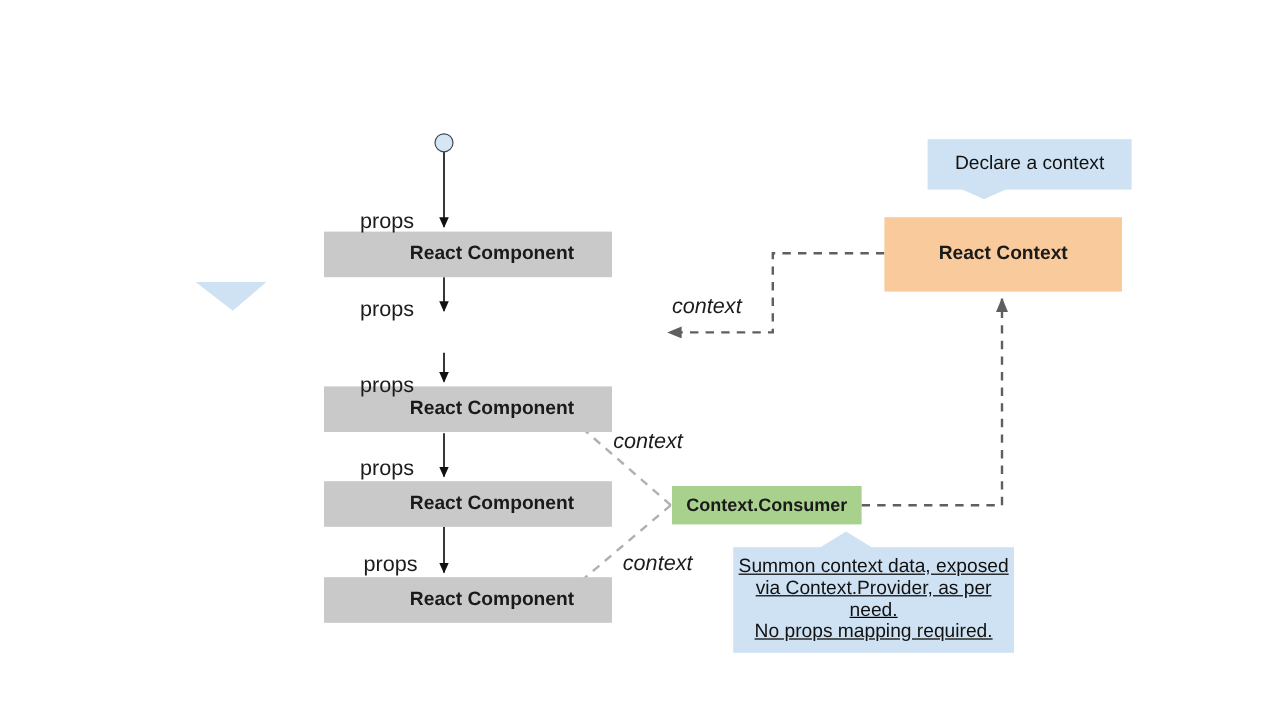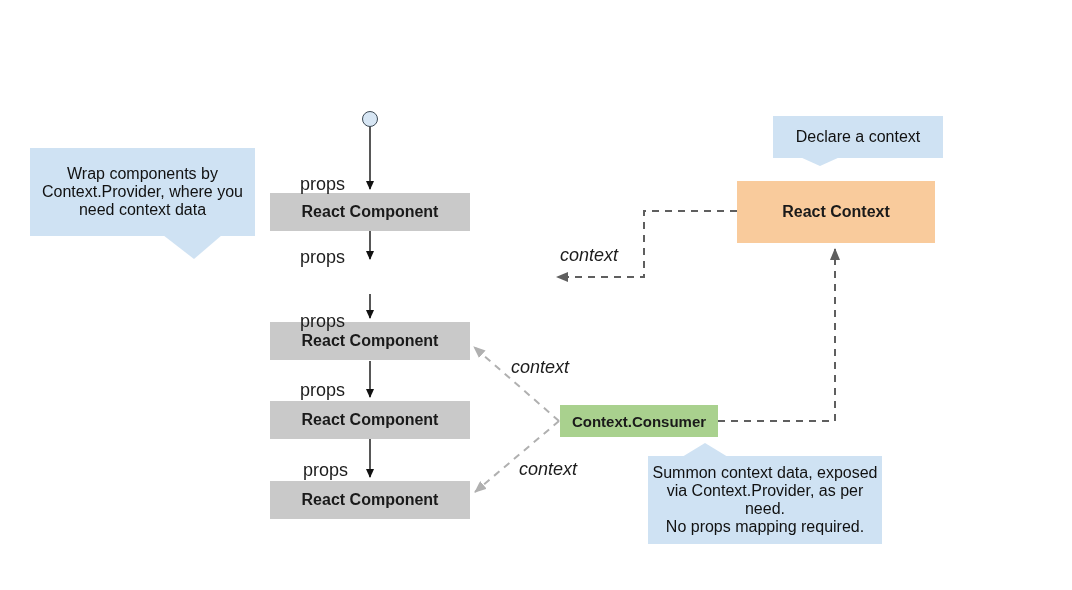--- a/index.html
+++ b/index.html
@@ -5,21 +5,21 @@
   html,body{margin:0;padding:0;background:#fff;}
   .stage{
     position:relative;width:1072px;height:590px;background:#ffffff;overflow:hidden;
     font-family:"Liberation Sans", sans-serif;
   }
   .connectors{position:absolute;left:0;top:0;z-index:1;}
   .box{
     position:absolute;z-index:2;display:flex;align-items:center;justify-content:center;
     font-weight:bold;color:#1a1a1a;text-align:center;
   }
-  .rc-box{left:270px;width:200px;height:38px;background:#c9c9c9;font-size:16px;}
+  .rc-box{left:270px;width:200px;height:38px;background:#c9c9c9;font-size:16px;padding-left:40px;}
   .provider-box{left:187px;top:263px;width:366px;height:31px;background:#dfa9a0;font-size:15px;}
   .context-box{left:737px;top:181px;width:198px;height:62px;background:#f9cb9c;font-size:16px;}
   .consumer-box{left:560px;top:405px;width:158px;height:32px;background:#a9d18e;font-size:15px;}
   .start-node{
     position:absolute;left:362px;top:111px;width:14px;height:14px;border-radius:50%;
     background:#d7e6f4;border:1.5px solid #3d4a55;z-index:2;
   }
   .edge-label{
     position:absolute;z-index:3;font-size:18px;color:#1c1c1c;height:21px;line-height:21px;
   }
@@ -97,33 +97,28 @@
   <div class="edge-label props-label" style="left:303px;top:440px;">props</div>
   <div class="box rc-box" style="top:481px;">React Component</div>
 
   <div class="box context-box">React Context</div>
   <div class="box consumer-box">Context.Consumer</div>
 
   <div class="edge-label context-label" style="left:560px;top:245px;">context</div>
   <div class="edge-label context-label" style="left:511px;top:357px;">context</div>
   <div class="edge-label context-label" style="left:519px;top:459px;">context</div>
 
-  <div class="callout" style="left:30px;top:148px;width:225px;height:88px;">
-    <div class="callout-text">Wrap components by
-Context.Provider, where you
-need context data</div>
-  </div>
   <div class="tail tail-left-note"></div>
 
   <div class="callout" style="left:773px;top:116px;width:170px;height:42px;">
     <div class="callout-text">Declare a context</div>
   </div>
   <div class="tail tail-declare"></div>
 
-  <div class="callout" style="left:648px;top:456px;width:234px;height:88px;">
+  <div class="callout" style="left:611px;top:456px;width:234px;height:88px;text-decoration:underline;">
     <div class="callout-text">Summon context data, exposed
 via Context.Provider, as per
 need.
 No props mapping required.</div>
   </div>
   <div class="tail tail-consumer-note"></div>
 
 </div>
 
 </body></html>

